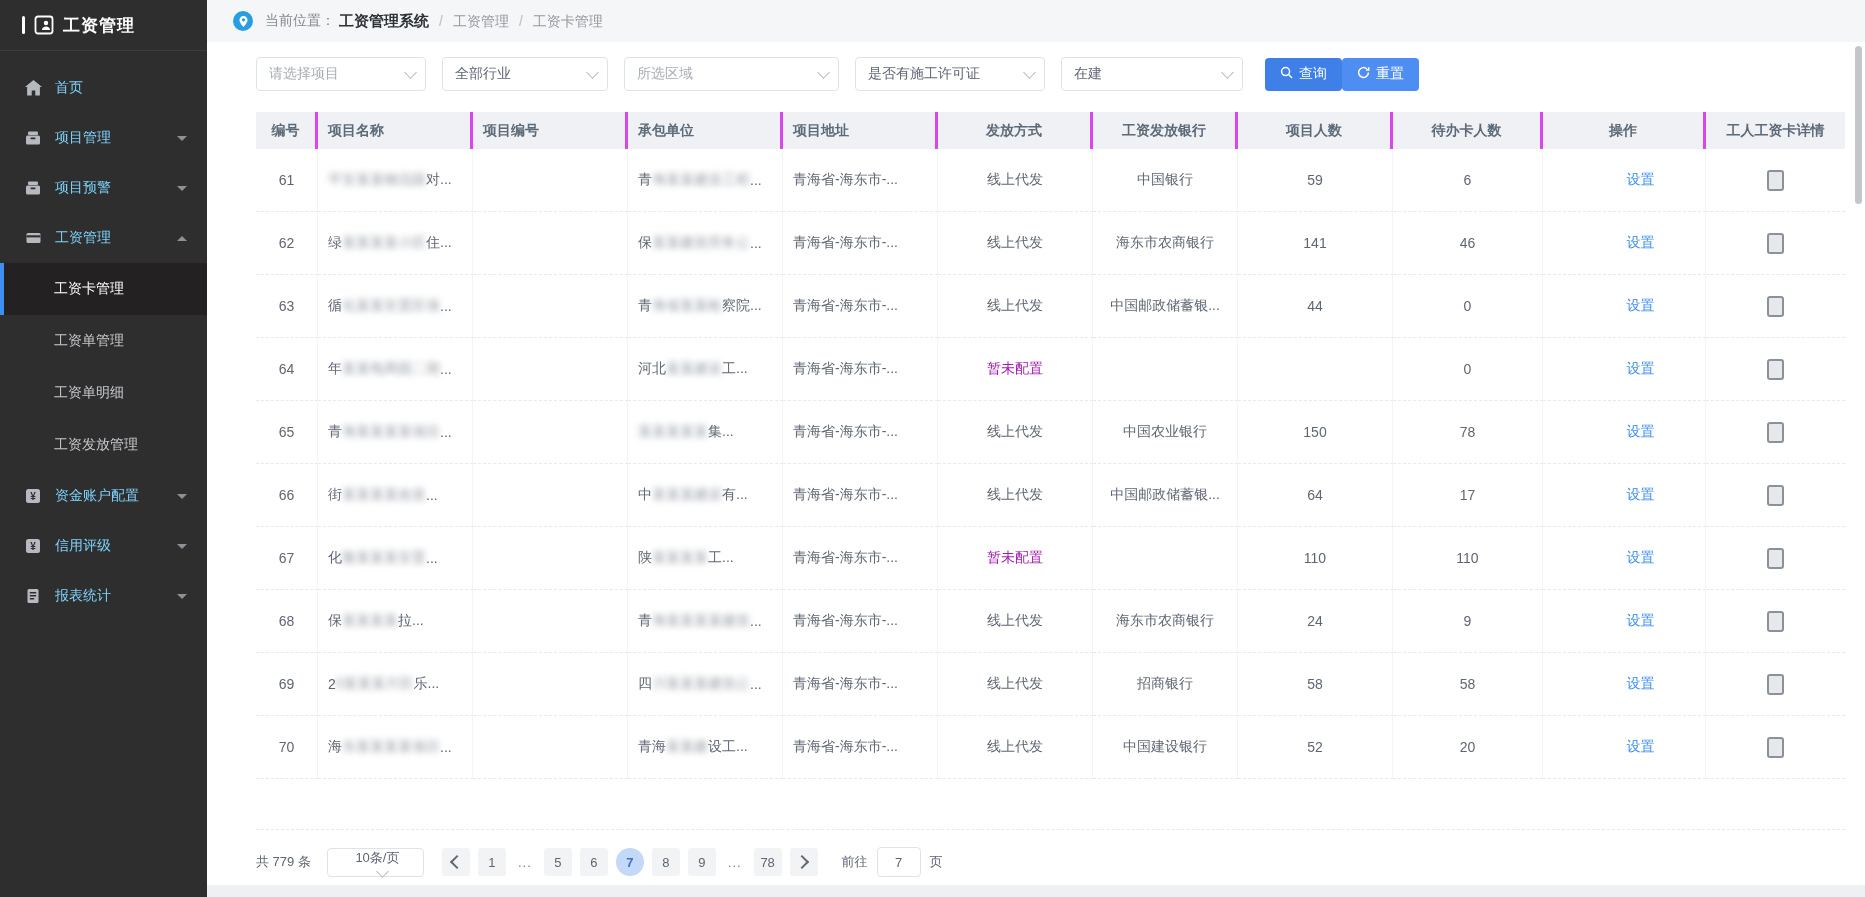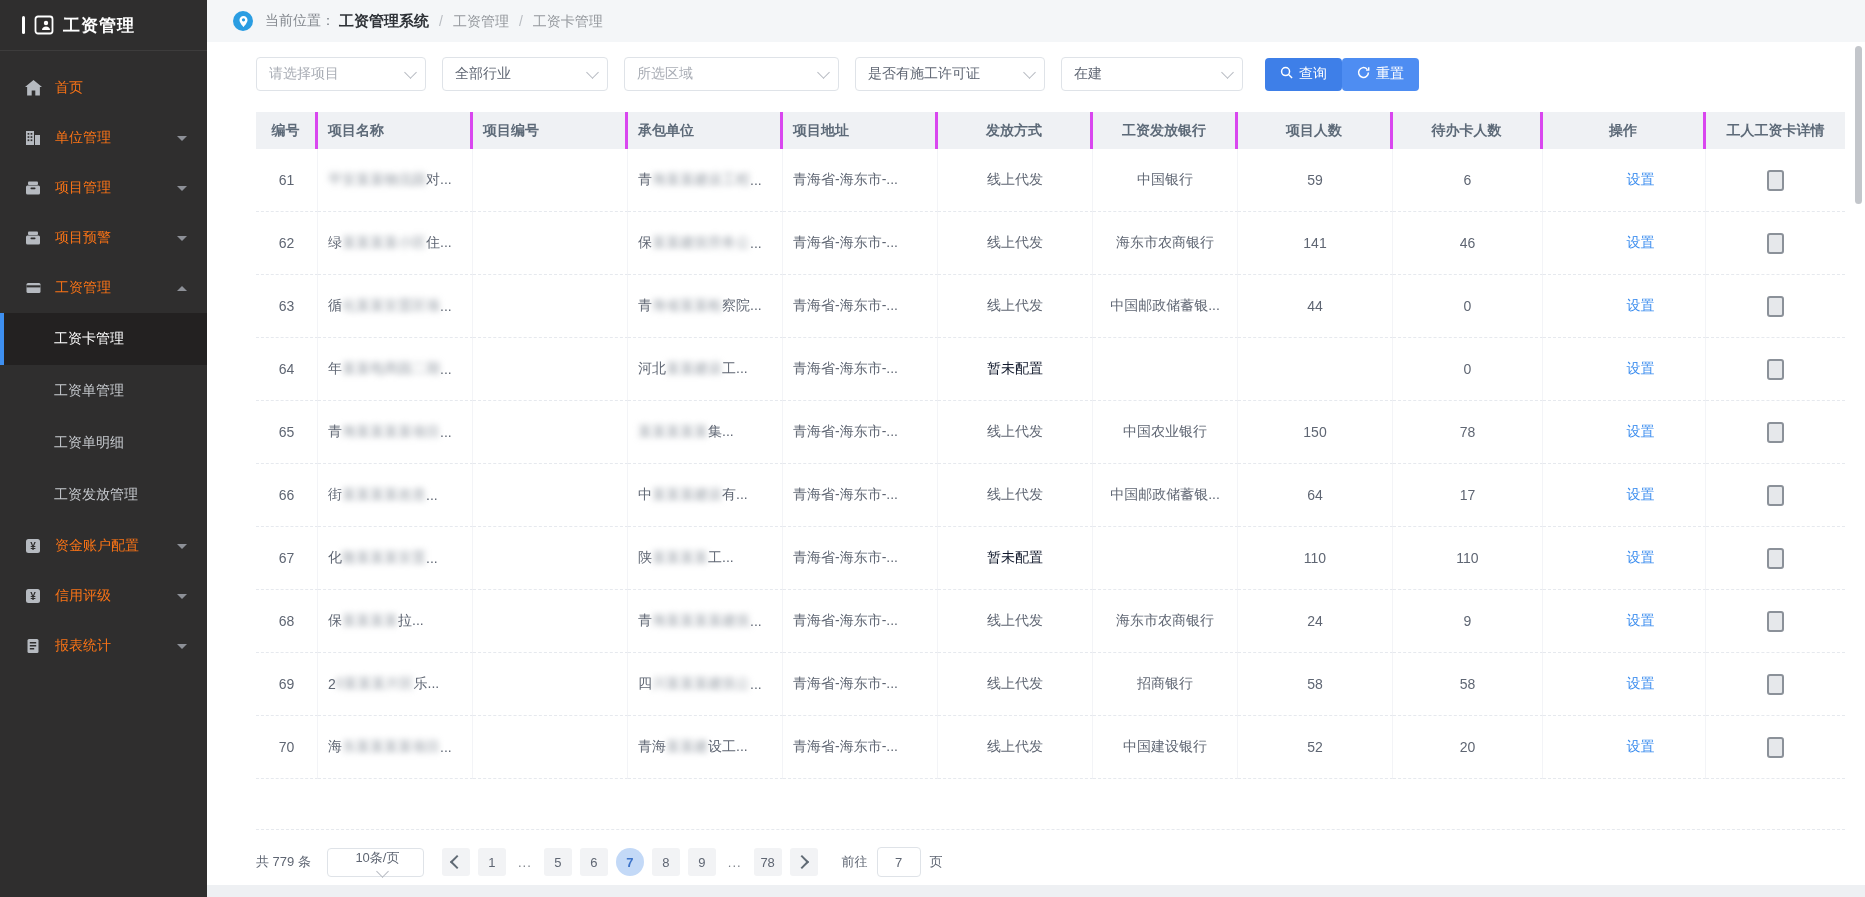--- a/index.html
+++ b/index.html
@@ -9,21 +9,21 @@
 
   
   .sidebar{width:207px;min-width:207px;background:#2f2e2e;height:100%;}
   .logo{height:50px;display:flex;align-items:center;padding-left:22px;gap:9px;
         border-bottom:1px solid rgba(255,255,255,.07);}
   .logo-bar{width:3px;height:18px;background:#fff;border-radius:2px;}
   .logo-icon{display:flex;}
   .logo-text{color:#fff;font-weight:bold;font-size:17px;letter-spacing:1px;}
   .menu{padding-top:12px;}
   .menu-item{height:50px;display:flex;align-items:center;padding:0 20px 0 24px;
-             cursor:pointer;font-size:14px;color:#f97316;}
+             cursor:pointer;font-size:14px;color:#7dd3fc;}
   .mi-icon{width:18px;height:18px;margin-right:13px;display:flex;align-items:center;justify-content:center;}
   .mi-label{flex:1;}
   .caret{width:0;height:0;border-left:5px solid transparent;border-right:5px solid transparent;}
   .caret.down{border-top:5px solid #8d9097;}
   .caret.up{border-bottom:5px solid #8d9097;}
   .submenu-item{height:52px;display:flex;align-items:center;padding-left:54px;
                 font-size:14px;color:#c6c9ce;cursor:pointer;}
   .submenu-item.active{background:#232121;color:#fff;border-left:4px solid #3e8ff0;padding-left:50px;}
 
   
@@ -58,21 +58,21 @@
   .th{background:#eff1f4;height:37px;display:flex;align-items:center;font-size:14px;color:#5d6a78;
       font-weight:bold;border-right:3px solid #d946ef;box-sizing:border-box;}
   .th.c{justify-content:center;}
   .th.l{padding-left:10px;}
   .td{height:63px;display:flex;align-items:center;font-size:14px;color:#5f6673;
       border-bottom:1px dashed #e6e9ee;border-right:1px solid #f3f4f7;box-sizing:border-box;overflow:hidden;white-space:nowrap;}
   .td.c{justify-content:center;}
   .td.l{padding-left:10px;}
   .grid-row > :last-child{border-right:none;}
   .blur{filter:blur(3px);color:#9299a2;}
-  .red{color:#0f172a;}
+  .red{color:#a21caf;}
   .link{color:#3f8fef;cursor:pointer;margin-left:33px;}
   .card-ico{width:13px;height:17px;border:2px solid #8b9199;border-radius:3px;background:#e6e8eb;cursor:pointer;}
   .table-bottom{height:50px;border-bottom:1px dashed #e6e9ee;}
 
   
   .pagination{display:flex;align-items:center;margin-top:17px;font-size:13px;color:#5f6673;}
   .pg-total{margin-right:16px;}
   .pg-size{width:97px;height:29px;border:1px solid #dfe3e8;border-radius:4px;display:flex;align-items:center;
            justify-content:space-between;padding:0 8px 0 12px;cursor:pointer;box-sizing:border-box;margin-right:18px;flex-direction:column;}
   .pg-size .chev{margin-top:-3px;}
@@ -110,38 +110,20 @@
           <span class="mi-icon">
             <svg width="17" height="16" viewBox="0 0 16 15" fill="#b6bac0">
               <path d="M8 0 0 6.6h2v7.9h4.3V9.8h3.4v4.7H14V6.6h2z"></path>
             </svg>
           </span>
           <span class="mi-label">首页</span>
         </div>
         <div class="menu-item">
           <span class="mi-icon">
             <svg width="16" height="16" viewBox="0 0 16 16" fill="#b6bac0">
-              <rect x="1" y="1" width="8" height="14"></rect>
-              <rect x="10" y="5" width="5" height="10"></rect>
-              <g fill="#2f2e2e">
-                <rect x="2.6" y="3" width="1.7" height="1.7"></rect>
-                <rect x="5.6" y="3" width="1.7" height="1.7"></rect>
-                <rect x="2.6" y="6.2" width="1.7" height="1.7"></rect>
-                <rect x="5.6" y="6.2" width="1.7" height="1.7"></rect>
-                <rect x="2.6" y="9.4" width="1.7" height="1.7"></rect>
-                <rect x="5.6" y="9.4" width="1.7" height="1.7"></rect>
-              </g>
-            </svg>
-          </span>
-          <span class="mi-label">单位管理</span>
-          <span class="caret down"></span>
-        </div>
-        <div class="menu-item">
-          <span class="mi-icon">
-            <svg width="16" height="16" viewBox="0 0 16 16" fill="#b6bac0">
               <rect x="3" y="1.5" width="10" height="3.5" rx="1"></rect>
               <rect x="1" y="5.5" width="14" height="9" rx="1.5"></rect>
               <rect x="5.5" y="7.5" width="5" height="1.7" rx=".8" fill="#2f2e2e"></rect>
             </svg>
           </span>
           <span class="mi-label">项目管理</span>
           <span class="caret down"></span>
         </div>
         <div class="menu-item">
           <span class="mi-icon">

